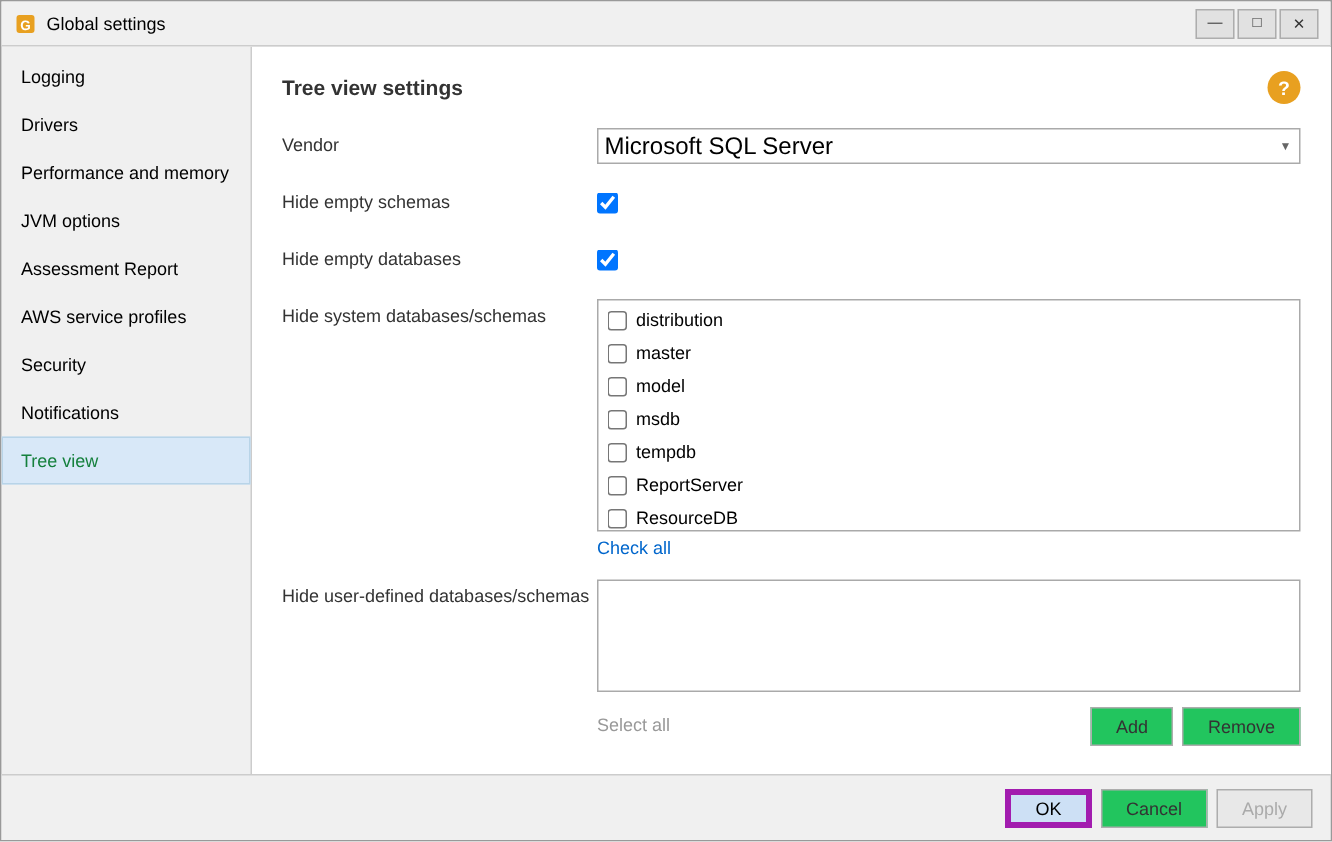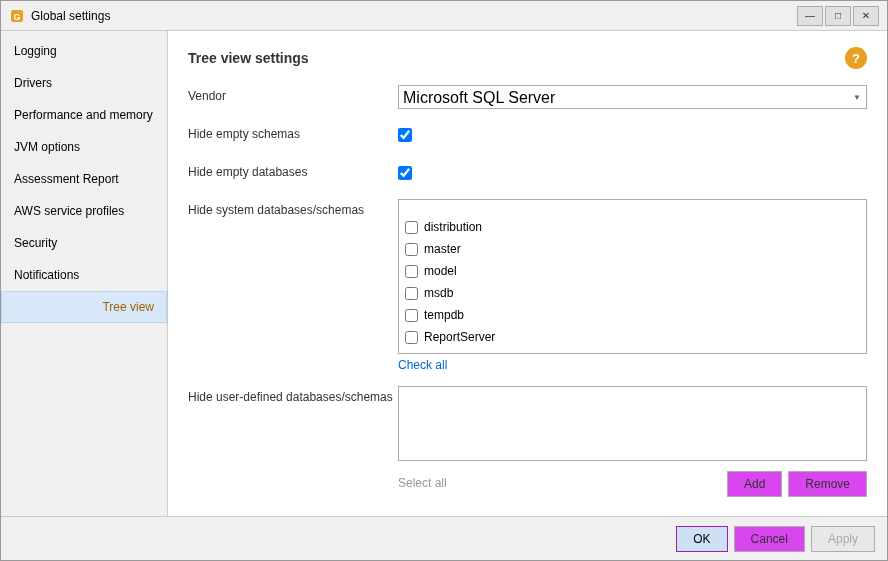--- a/index.html
+++ b/index.html
@@ -85,22 +85,21 @@
       padding: 0 12px;
       cursor: pointer;
       color: #000;
       font-size: 12px;
       border: 1px solid transparent;
     }
 
     .sidebar-item.active {
       background: #d8e8f8;
       border: 1px solid #b8d4e8;
-      color: #a16207;
-      justify-content: flex-end;
+      color: #15803d;
     }
 
     .main-panel {
       flex: 1;
       display: flex;
       flex-direction: column;
       padding: 16px 20px;
       background: #ffffff;
       overflow-y: auto;
     }
@@ -186,21 +185,21 @@
       border: 1px solid #aaa;
       cursor: pointer;
     }
 
     .list-box {
       flex: 1;
       border: 1px solid #aaa;
       background: #fff;
       height: 155px;
       overflow-y: scroll;
-      padding: 16px 0;
+      padding: 2px 0;
     }
 
     .list-box-item {
       display: flex;
       align-items: center;
       padding: 2px 6px;
       cursor: pointer;
       font-size: 12px;
       height: 22px;
     }
@@ -243,29 +242,29 @@
       justify-content: flex-end;
       gap: 6px;
       margin-top: 6px;
       flex: 1;
     }
 
     .btn {
       height: 26px;
       padding: 0 16px;
       border: 1px solid #adadad;
-      background: #d946ef;
+      background: #22c55e;
       font-size: 12px;
       cursor: pointer;
       color: #333;
     }
 
     .btn-primary {
       background: #cde0f5;
-      border: 1px solid #a21caf;
+      border: 4px solid #a21caf;
       color: #000;
     }
 
     .btn-disabled {
       color: #aaa;
       cursor: default;
       background: #e8e8e8;
     }
 
     .footer {

